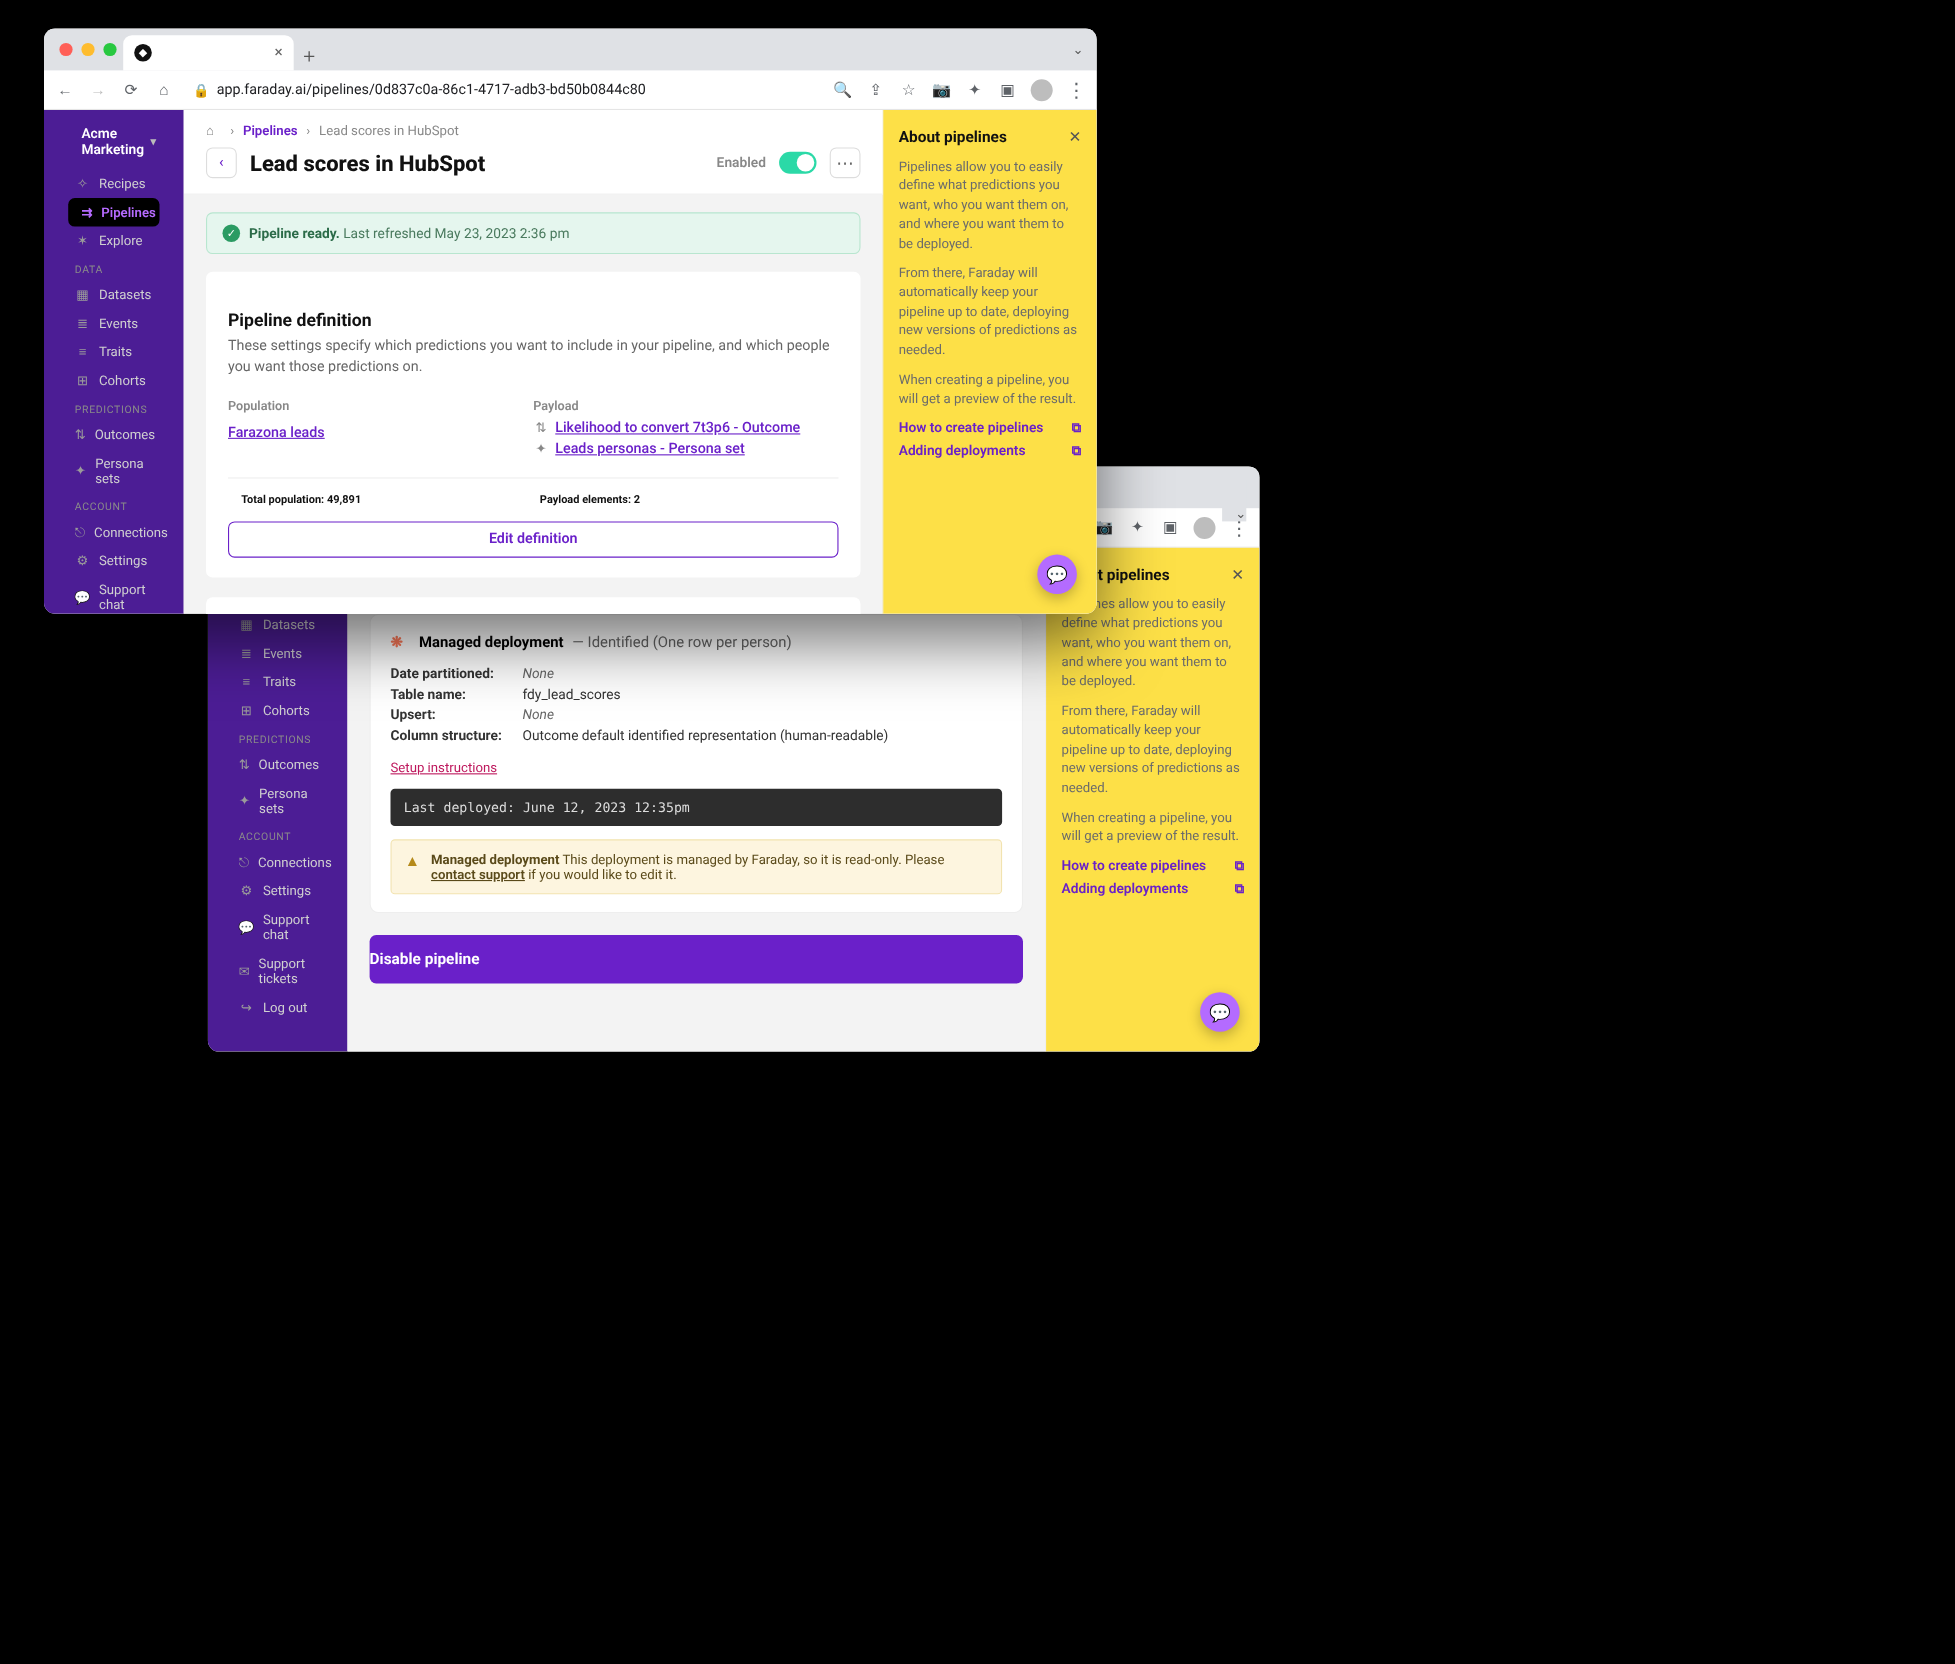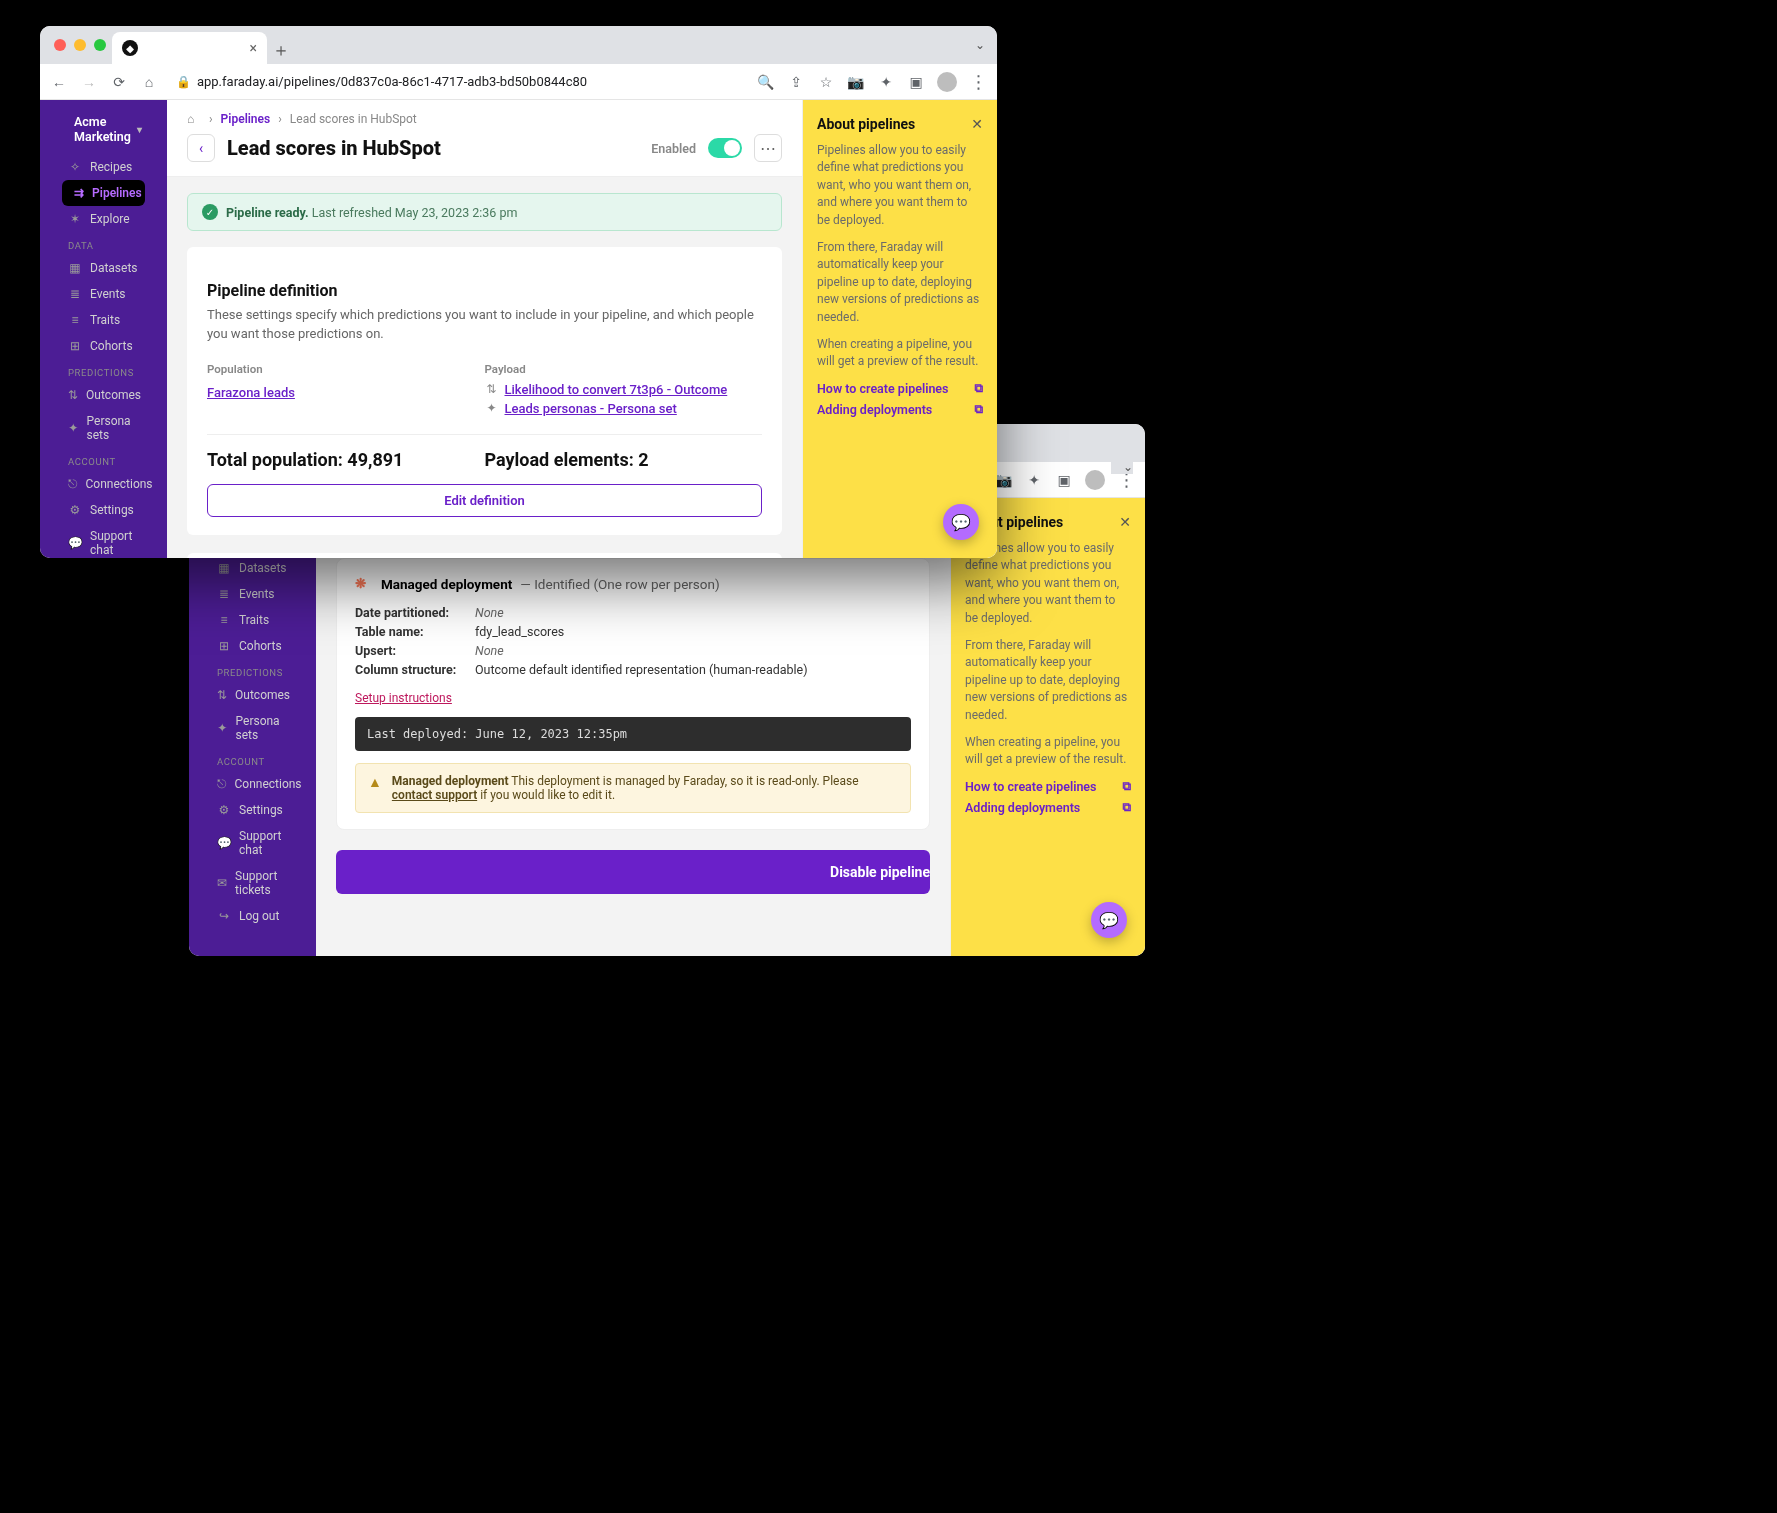--- a/index.html
+++ b/index.html
@@ -65,37 +65,37 @@
   .card{background:#fff;border-radius:6px;padding:18px 20px;margin-bottom:18px;}
   .card h2{font-size:16px;font-weight:700;color:#111;margin-bottom:6px;margin-top:16px;}
   .card p.sub{font-size:13px;color:#666;line-height:1.45;margin-bottom:18px;}
   .two-col{display:flex;margin-bottom:14px;}
   .two-col>div{flex:1;}
   .lab{font-size:11.5px;color:#888;font-weight:600;margin-bottom:6px;}
   a.data-link{color:#6a20c9;text-decoration:underline;font-size:13px;font-weight:500;}
   .pl-row{display:flex;align-items:center;gap:6px;margin-bottom:4px;}
   .pl-row .mini-ico{color:#888;font-size:12px;width:14px;text-align:center;}
   hr.sep{border:none;border-top:1px solid #eee;margin:10px 0 14px;}
-  .stats-row{display:flex;font-size:18px;font-weight:700;color:#111;}
+  .stats-row{display:flex;font-size:10px;font-weight:700;color:#111;margin-left:12px;}
   .stats-row>div{flex:1;}
   .outline-btn{width:100%;margin-top:14px;border:1px solid #6a20c9;color:#6a20c9;background:#fff;border-radius:6px;padding:8px 0;font-size:13px;font-weight:600;text-align:center;}
   
   .deploy-card{background:#fff;border:1px solid #eee;border-radius:8px;padding:16px 18px;margin:0 20px 20px;}
   .deploy-head{display:flex;align-items:center;gap:8px;font-size:13.5px;margin-bottom:12px;}
   .hubspot-ico{width:18px;height:18px;color:#ff7a59;font-weight:700;}
   .deploy-kv{display:flex;font-size:12.5px;color:#333;margin-bottom:4px;}
   .deploy-kv .k{width:120px;font-weight:700;}
   .deploy-kv .v{color:#333;}
   .deploy-kv .v.italic{font-style:italic;color:#666;}
   .setup-link{font-size:12px;color:#be185d;text-decoration:underline;display:inline-block;margin:10px 0 12px;}
   .code-block{background:#2d2d2d;color:#ddd;font-family:ui-monospace,Menlo,monospace;font-size:12px;padding:10px 12px;border-radius:4px;margin-bottom:12px;}
   .warn-box{background:#fdf5df;border:1px solid #f2e3b0;border-radius:4px;padding:10px 12px;font-size:12px;color:#5a4a1a;display:flex;gap:10px;}
   .warn-box .tri{color:#b58a1a;font-size:14px;}
   .warn-box a{color:#5a4a1a;text-decoration:underline;font-weight:600;}
-  .big-btn{margin:20px;background:#6a20c9;color:#fff;font-weight:700;font-size:14px;text-align:right;border-radius:6px;padding:14px 0;}
+  .big-btn{margin:20px;background:#6a20c9;color:#fff;font-weight:700;font-size:14px;text-align:left;border-radius:6px;padding:14px 0;}
   
   .fab{position:absolute;right:18px;bottom:18px;width:36px;height:36px;border-radius:50%;background:#b46bff;display:flex;align-items:center;justify-content:center;color:#fff;box-shadow:0 4px 12px rgba(0,0,0,0.25);}
   .win-back .content{background:#f3f3f3;padding-top:0;}
 </style>
 </head>
 <body>
 
 <div class="mac-window win-back">
   <div class="tabstrip">
     <div class="tabstrip caret">⌄</div>

